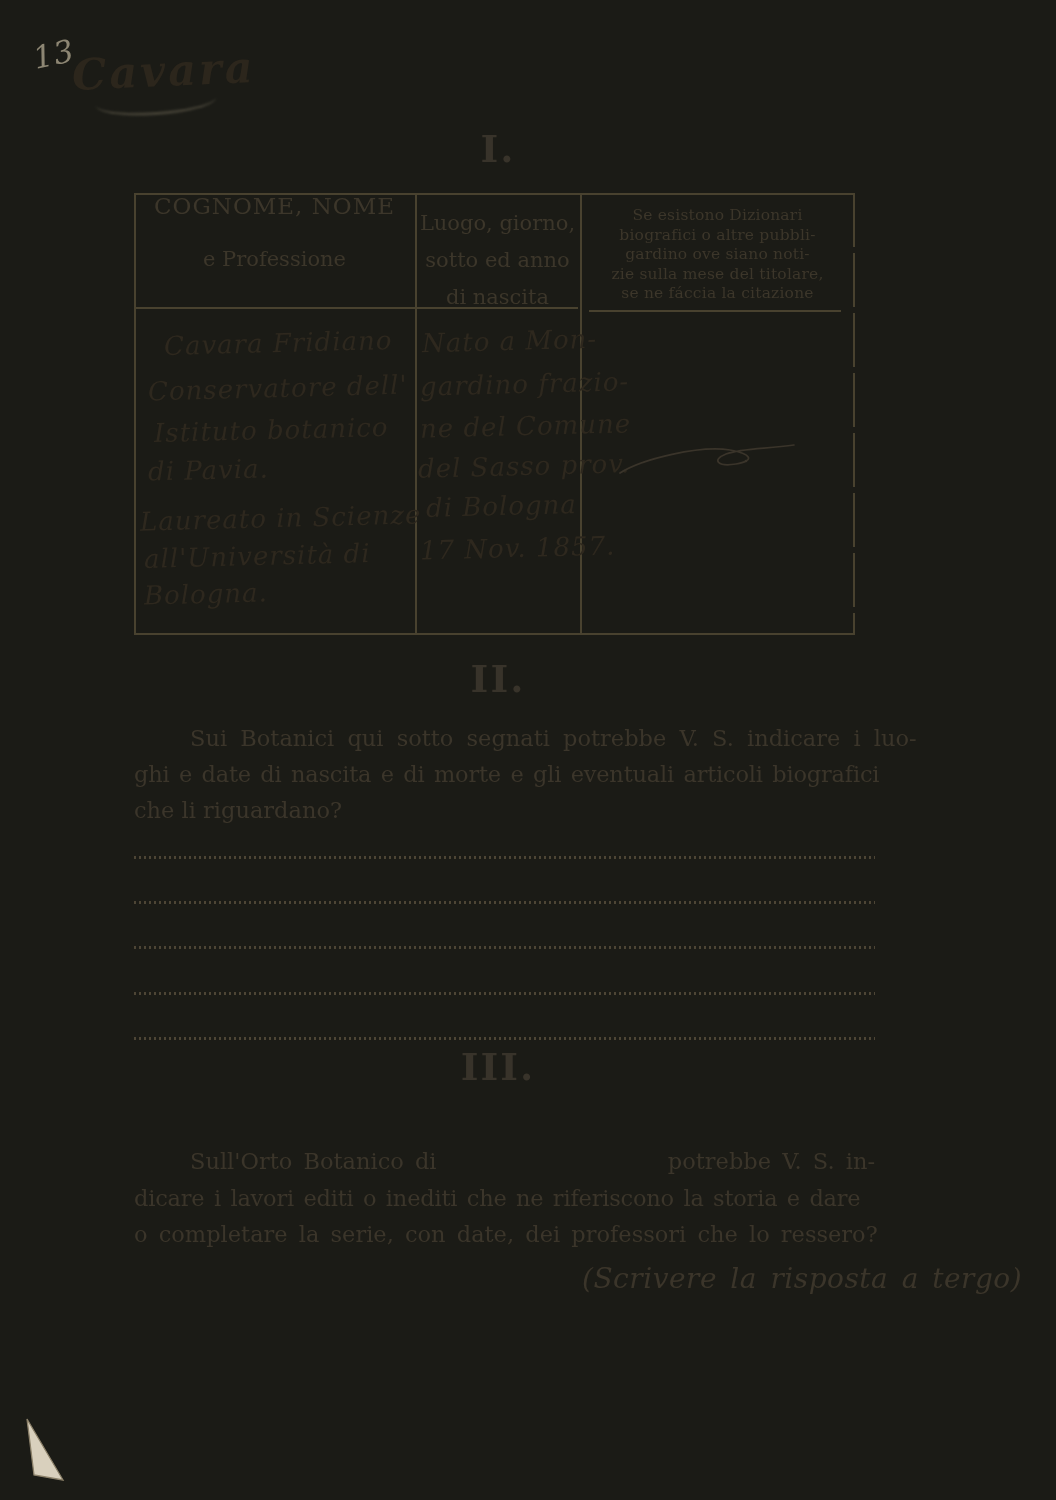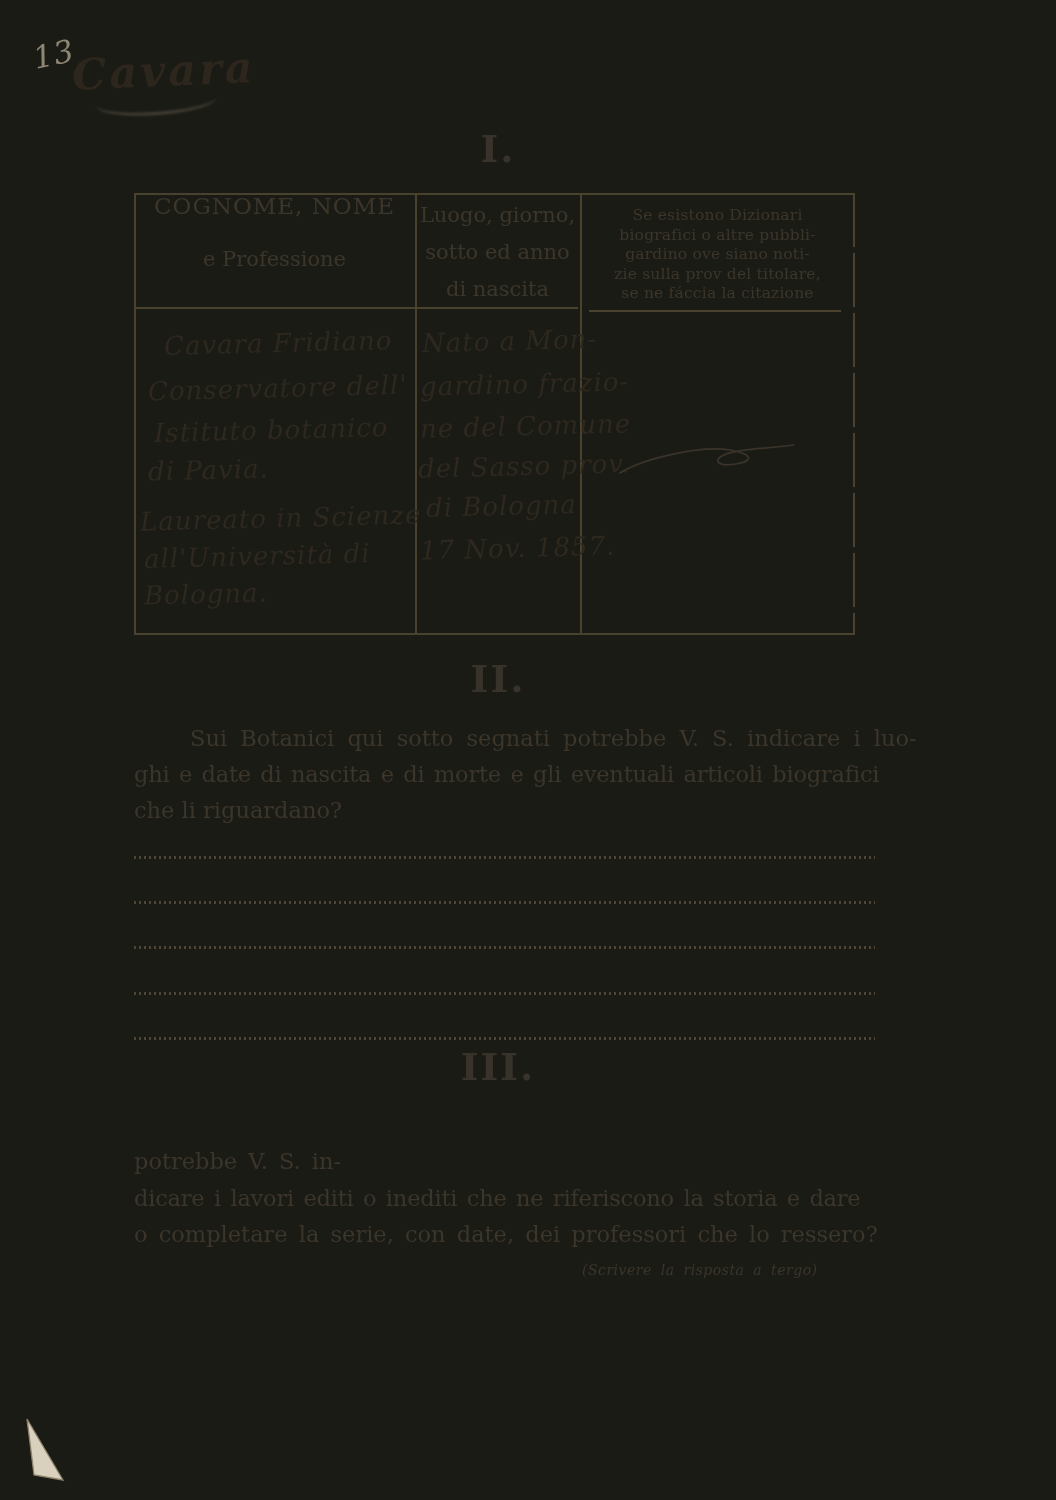--- a/index.html
+++ b/index.html
@@ -39,36 +39,36 @@
   .tl-right{left:719px;top:0;width:2px;height:442px;background:repeating-linear-gradient(180deg,#49422f 0 54px, rgba(73,66,47,0) 54px 60px);}
   .tl-div1{left:281px;top:0;width:2px;height:442px;}
   .tl-div2{left:446px;top:0;width:2px;height:442px;}
   .tl-sep1{left:2px;top:114px;width:279px;height:2px;}
   .tl-sep2{left:283px;top:114px;width:161px;height:2px;}
   .tl-sep3{left:455px;top:117px;width:252px;height:2px;}
   .hcell{position:absolute;text-align:center;}
   .hc1{left:0;top:0;width:281px;}
   .hc1 .l1{font-size:23px;letter-spacing:1px;}
   .hc1 .l2{margin-top:28px;font-size:21px;}
-  .hc2{left:281px;top:0;width:165px;font-size:21px;line-height:37px;padding-top:4px;}
+  .hc2{left:281px;top:0;width:165px;font-size:21px;line-height:37px;padding-top:12px;}
   .hc3{left:448px;top:0;width:271px;font-size:15.5px;line-height:19.5px;padding-top:13px;letter-spacing:.2px;}
   
   .hand{position:absolute;font-style:italic;color:#2e281e;font-size:26px;white-space:nowrap;
     letter-spacing:1px;transform:rotate(-1.5deg);}
   .flourish{position:absolute;left:480px;top:238px;}
   
   .par{position:absolute;left:134px;width:741px;color:#3b352a;font-size:22.5px;line-height:36px;white-space:nowrap;}
   .indent{padding-left:56px;}
   .ws6{word-spacing:6px;}
   .ws4{word-spacing:4px;}
   .ws2{word-spacing:2.5px;letter-spacing:-.2px;}
   .split{display:flex;justify-content:space-between;}
   .dotline{position:absolute;left:134px;width:741px;height:3px;
     background:repeating-linear-gradient(90deg,#4d4535 0 2px, rgba(77,69,53,0) 2px 5px);}
-  .note{position:absolute;left:582px;top:1262px;font-size:14px;font-style:italic;color:#3b352a;
+  .note{position:absolute;left:582px;top:1262px;font-size:28px;font-style:italic;color:#3b352a;
     letter-spacing:.5px;word-spacing:4px;white-space:nowrap;}
 </style>
 </head>
 <body>
 
 <div class="scene">
   <div class="paper"></div>
 
   <svg class="fold" width="42" height="70" viewBox="0 0 42 70">
     <path d="M3 3 L39 64 L10 59 Z" fill="#d9d0bd" stroke="#8b8069" stroke-width="1.3"></path>
@@ -97,21 +97,21 @@
     </div>
     <div class="hcell hc2">
       <div>Luogo, giorno,</div>
       <div>sotto ed anno</div>
       <div>di nascita</div>
     </div>
     <div class="hcell hc3">
       <div>Se esistono Dizionari</div>
       <div>biografici o altre pubbli-</div>
       <div>gardino ove siano noti-</div>
-      <div>zie sulla prov del titolare,</div>
+      <div>zie sulla mese del titolare,</div>
       <div>se ne fáccia la citazione</div>
     </div>
 
     <div class="hand" style="left:30px;top:135px;">Cavara Fridiano</div>
     <div class="hand" style="left:14px;top:180px;">Conservatore dell'</div>
     <div class="hand" style="left:20px;top:222px;">Istituto botanico</div>
     <div class="hand" style="left:14px;top:262px;">di Pavia.</div>
     <div class="hand" style="left:6px;top:310px;">Laureato in Scienze</div>
     <div class="hand" style="left:10px;top:348px;">all'Università di</div>
     <div class="hand" style="left:10px;top:386px;">Bologna.</div>
@@ -135,19 +135,20 @@
   <div class="par ws2" style="top:756px;">ghi e date di nascita e di morte e gli eventuali articoli biografici</div>
 
   <div class="dotline" style="top:856px;"></div>
   <div class="dotline" style="top:901px;"></div>
   <div class="dotline" style="top:946px;"></div>
   <div class="dotline" style="top:992px;"></div>
   <div class="dotline" style="top:1037px;"></div>
 
   <div class="roman" style="top:1044px;">III.</div>
   <div class="par split" style="top:1143px;">
+    <span class="indent ws4">Sull'Orto Botanico di</span>
     <span class="ws4">potrebbe V. S. in-</span>
   </div>
   <div class="par ws2" style="top:1180px;">dicare i lavori editi o inediti che ne riferiscono la storia e dare</div>
   <div class="par ws4" style="top:1216px;">o completare la serie, con date, dei professori che lo ressero?</div>
 
   <div class="note">(Scrivere la risposta a tergo)</div>
 </div>
 
 </body></html>

